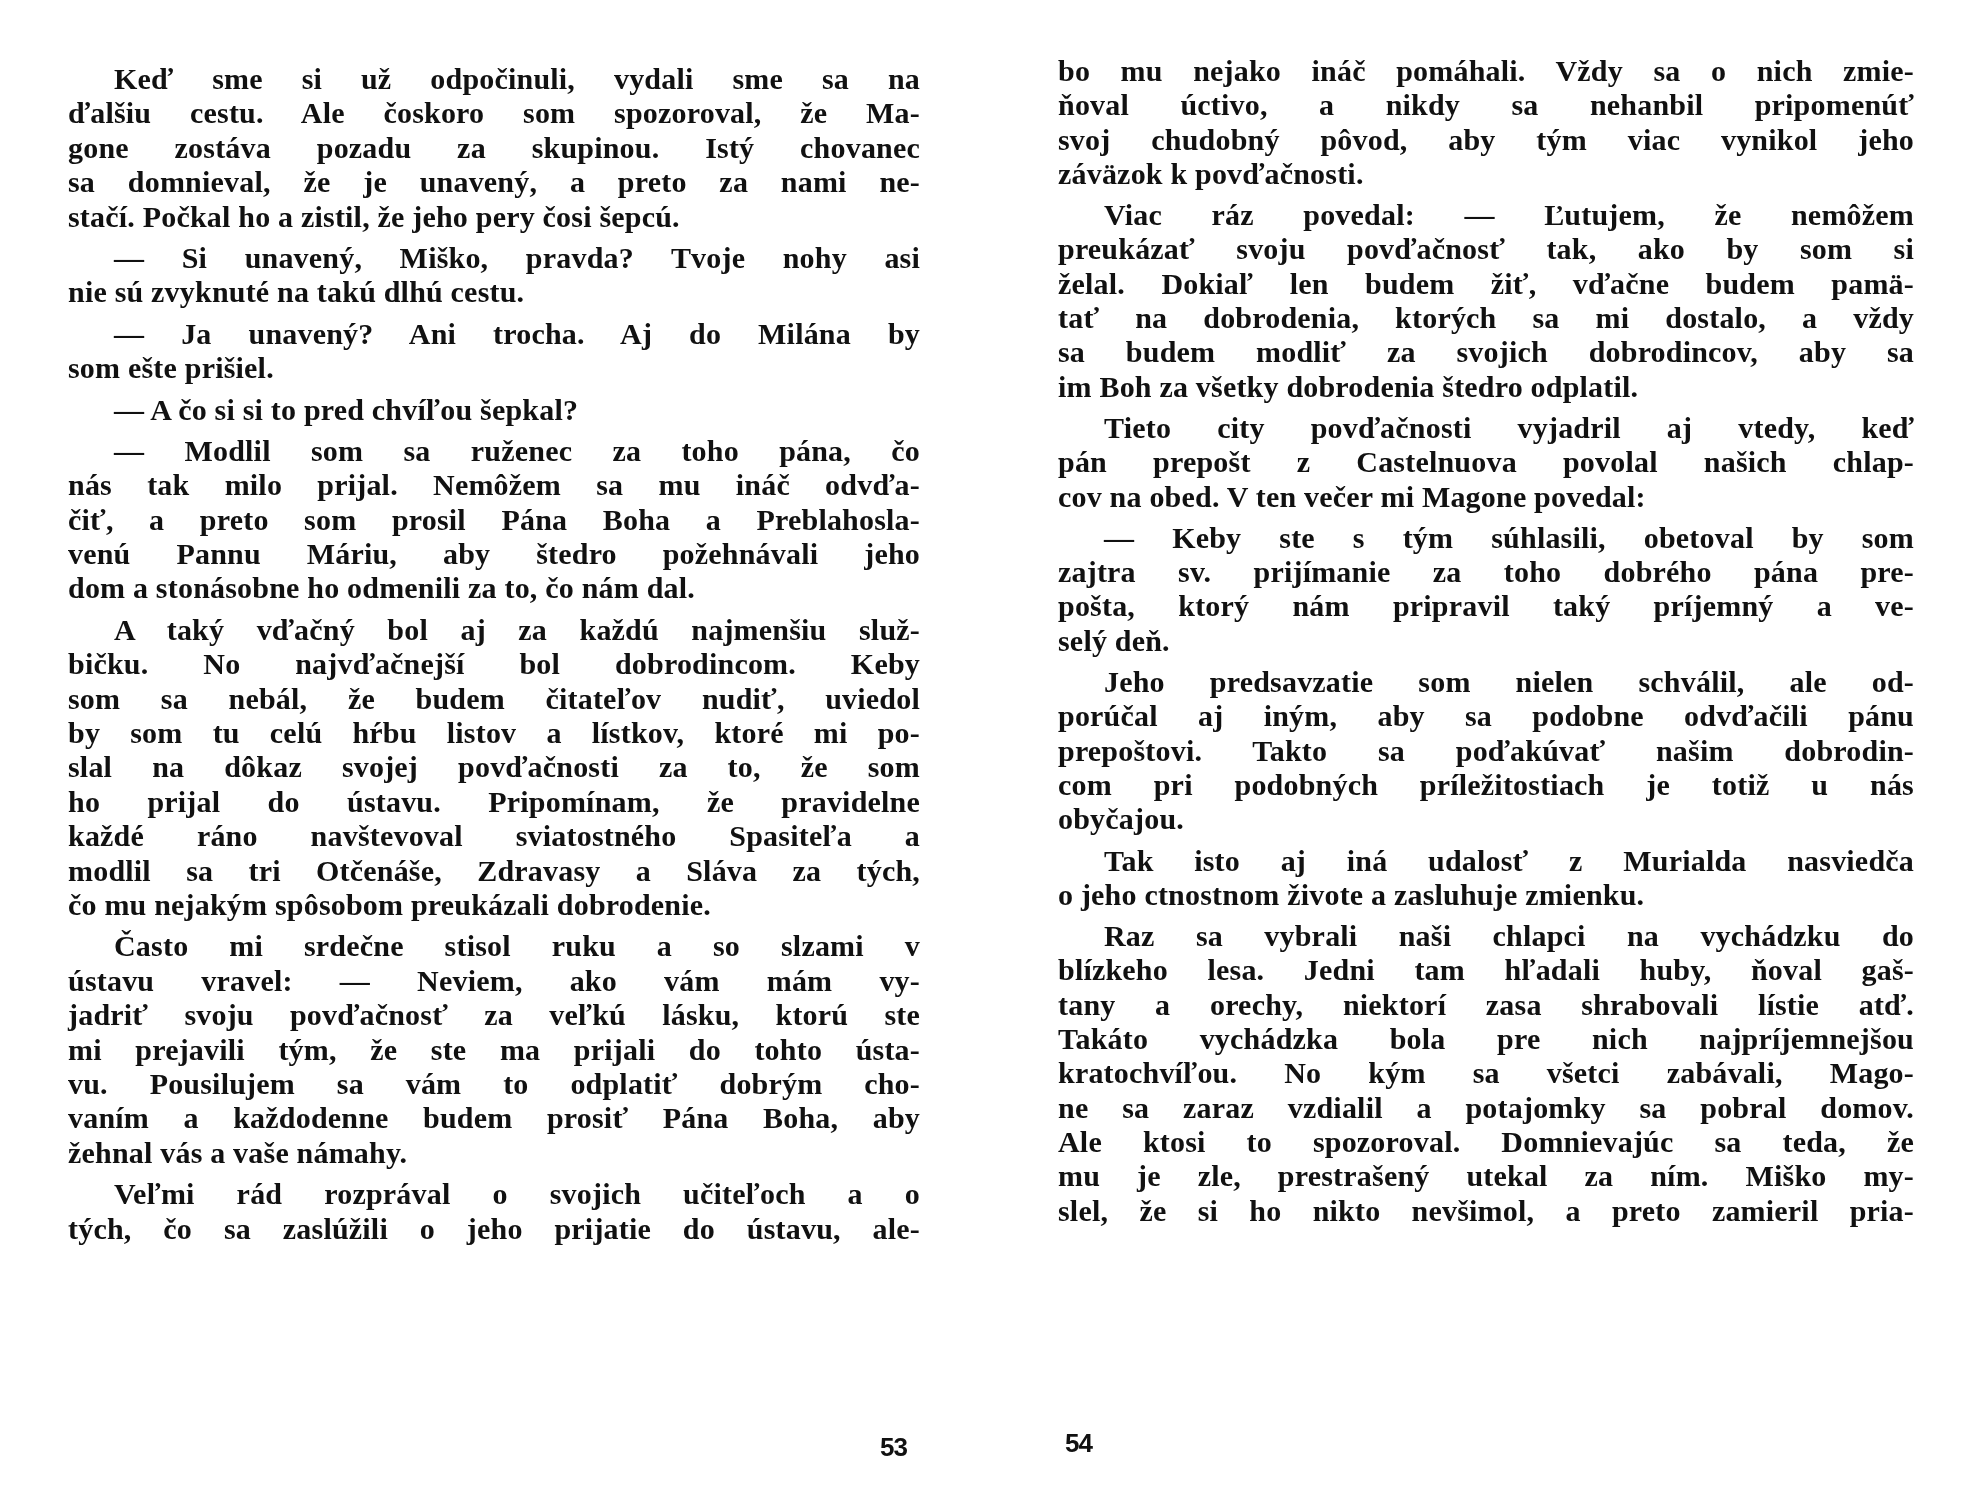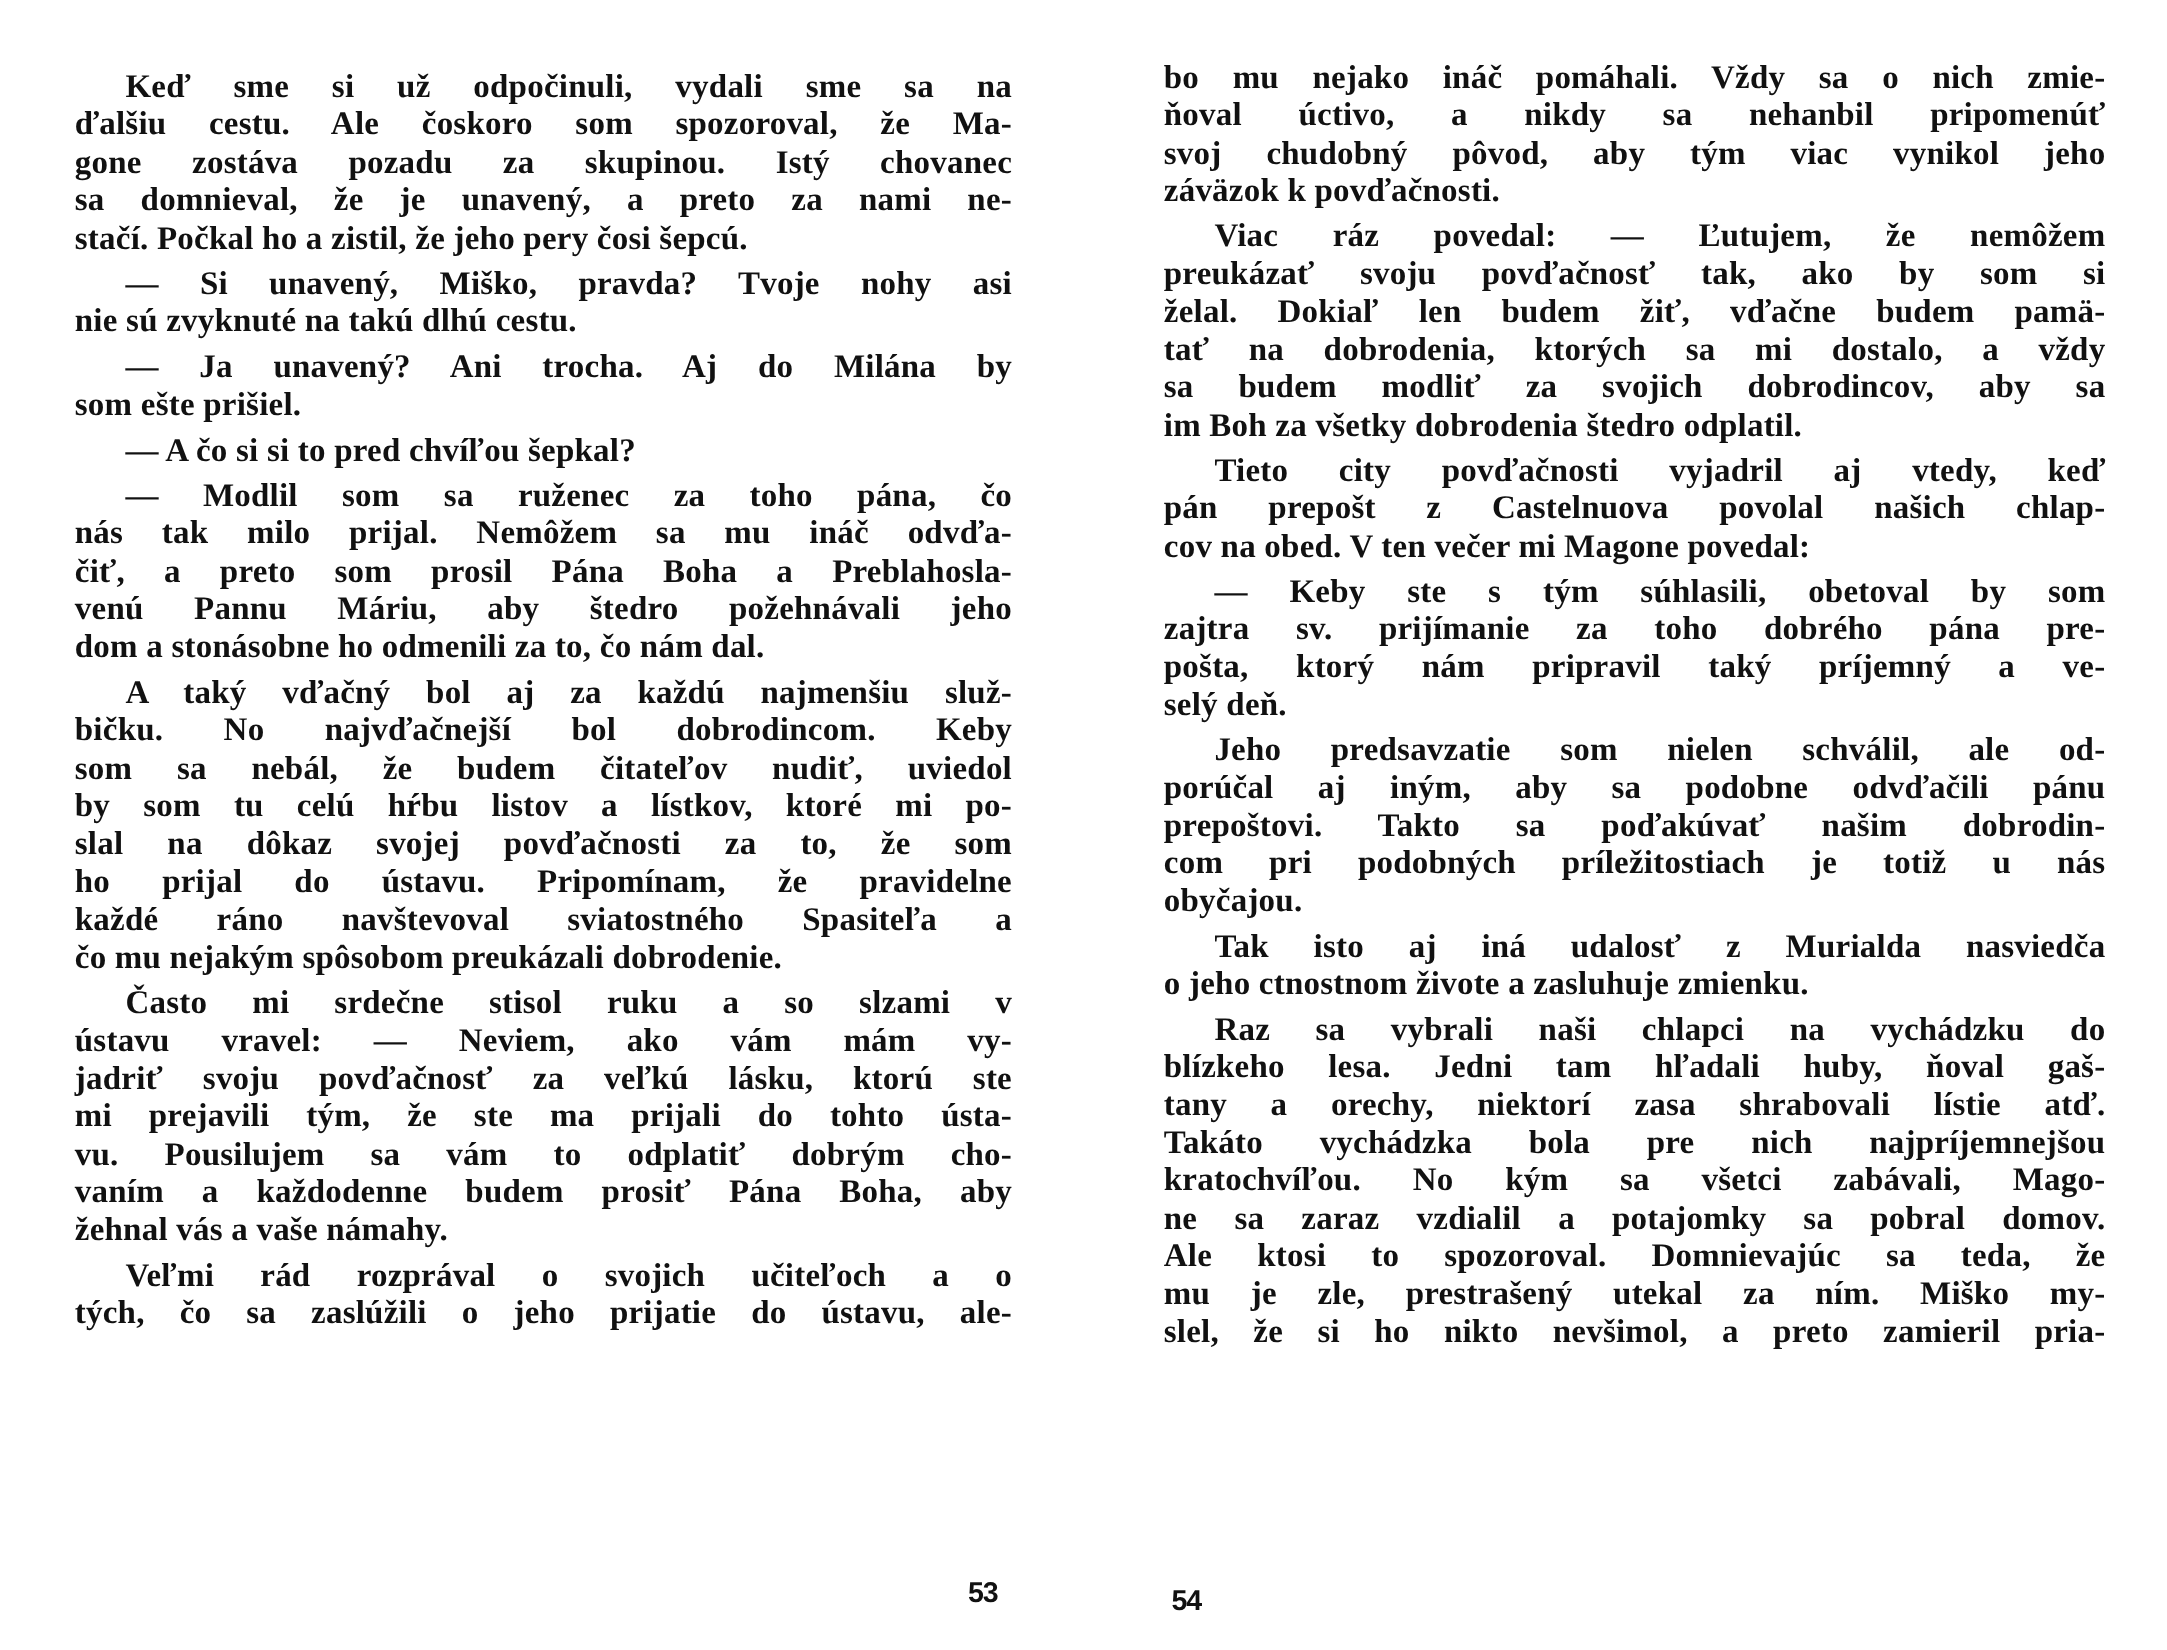--- a/index.html
+++ b/index.html
@@ -17,21 +17,21 @@
   }
   .page.right .line { height: 34.3px; line-height: 34.3px; }
   .line.indent { padding-left: 46px; }
   .line.last { text-align-last: left; }
   .line.gap { margin-top: 7px; }
   .pagenum {
     position: absolute; font-size: 26px; font-weight: bold;
     font-family: Liberation Sans, sans-serif; letter-spacing: -1px;
   }
   .pagenum.left { left: 880px; top: 1432px; }
-  .pagenum.right { left: 1065px; top: 1428px; margin-top: 12px; }
+  .pagenum.right { left: 1065px; top: 1428px; }
 </style>
 </head>
 <body>
 
 <div class="page left" id="left-page">
     <span class="line indent">Keď sme si už odpočinuli, vydali sme sa na</span>
     <span class="line">ďalšiu cestu. Ale čoskoro som spozoroval, že Ma-</span>
     <span class="line">gone zostáva pozadu za skupinou. Istý chovanec</span>
     <span class="line">sa domnieval, že je unavený, a preto za nami ne-</span>
     <span class="line last">stačí. Počkal ho a zistil, že jeho pery čosi šepcú.</span>
@@ -45,20 +45,21 @@
     <span class="line">čiť, a preto som prosil Pána Boha a Preblahosla-</span>
     <span class="line">venú Pannu Máriu, aby štedro požehnávali jeho</span>
     <span class="line last">dom a stonásobne ho odmenili za to, čo nám dal.</span>
     <span class="line indent gap">A taký vďačný bol aj za každú najmenšiu služ-</span>
     <span class="line">bičku. No najvďačnejší bol dobrodincom. Keby</span>
     <span class="line">som sa nebál, že budem čitateľov nudiť, uviedol</span>
     <span class="line">by som tu celú hŕbu listov a lístkov, ktoré mi po-</span>
     <span class="line">slal na dôkaz svojej povďačnosti za to, že som</span>
     <span class="line">ho prijal do ústavu. Pripomínam, že pravidelne</span>
     <span class="line">každé ráno navštevoval sviatostného Spasiteľa a</span>
+    <span class="line">modlil sa tri Otčenáše, Zdravasy a Sláva za tých,</span>
     <span class="line last">čo mu nejakým spôsobom preukázali dobrodenie.</span>
     <span class="line indent gap">Často mi srdečne stisol ruku a so slzami v</span>
     <span class="line">ústavu vravel: — Neviem, ako vám mám vy-</span>
     <span class="line">jadriť svoju povďačnosť za veľkú lásku, ktorú ste</span>
     <span class="line">mi prejavili tým, že ste ma prijali do tohto ústa-</span>
     <span class="line">vu. Pousilujem sa vám to odplatiť dobrým cho-</span>
     <span class="line">vaním a každodenne budem prosiť Pána Boha, aby</span>
     <span class="line last">žehnal vás a vaše námahy.</span>
     <span class="line indent gap">Veľmi rád rozprával o svojich učiteľoch a o</span>
     <span class="line">tých, čo sa zaslúžili o jeho prijatie do ústavu, ale-</span>

